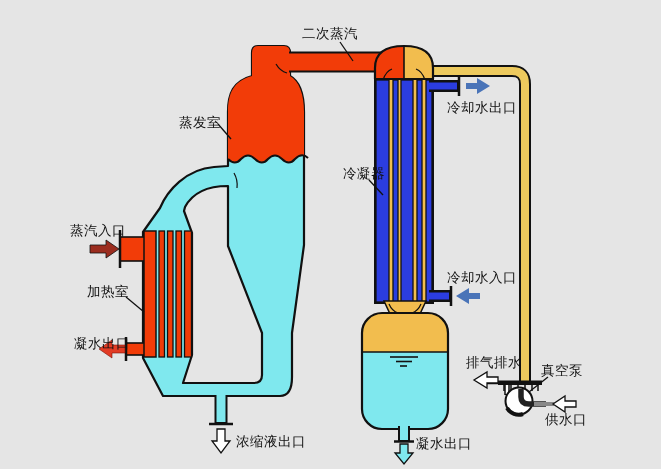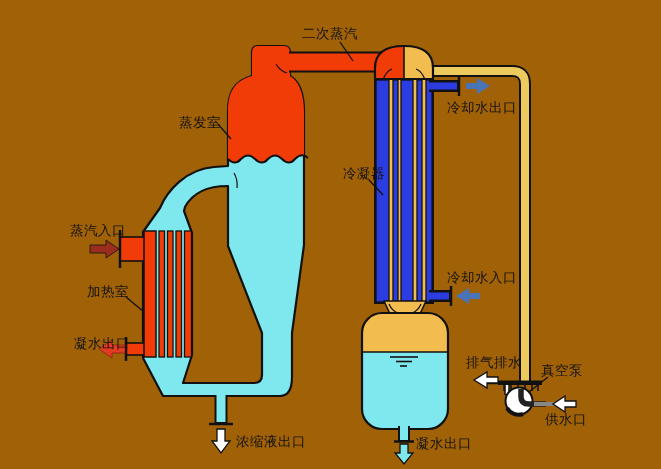--- a/index.html
+++ b/index.html
@@ -1,17 +1,17 @@
 <!DOCTYPE html>
 <html><head>
 <meta charset="utf-8">
 <style>
   html,body{margin:0;padding:0;background:#ffffff;}
   .stage{
-    position:relative;width:661px;height:469px;background:#a16207;overflow:hidden;
+    position:relative;width:661px;height:469px;background:#e5e5e5;overflow:hidden;
     font-family:"Liberation Serif","DejaVu Serif",serif;
   }
   svg{position:absolute;left:0;top:0;}
   text{
     font-family:"Liberation Serif","DejaVu Serif",serif;
     font-size:13.5px;fill:#111;letter-spacing:0.5px;
   }
 </style>
 </head>
 <body>

